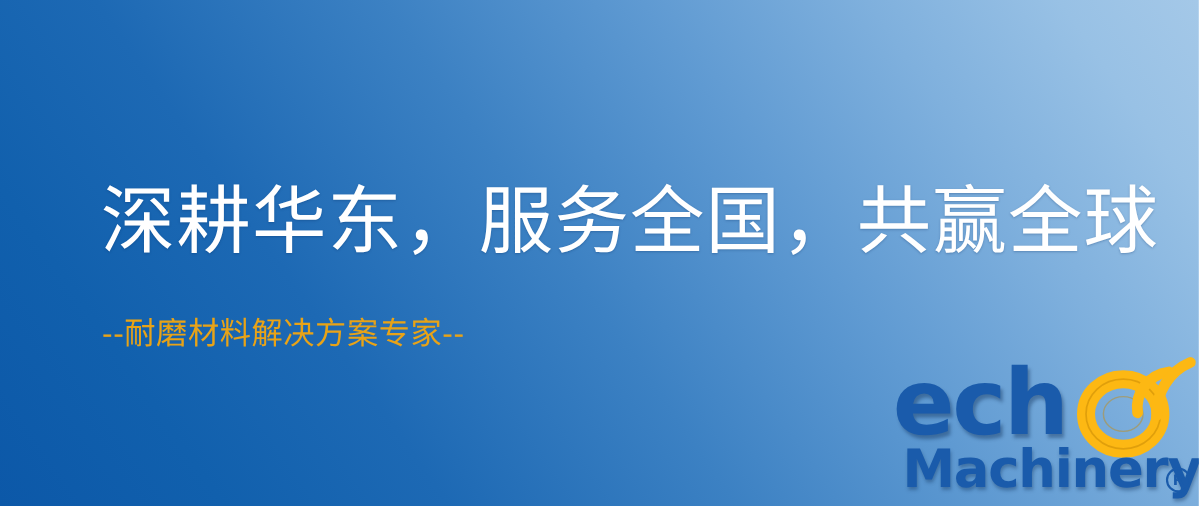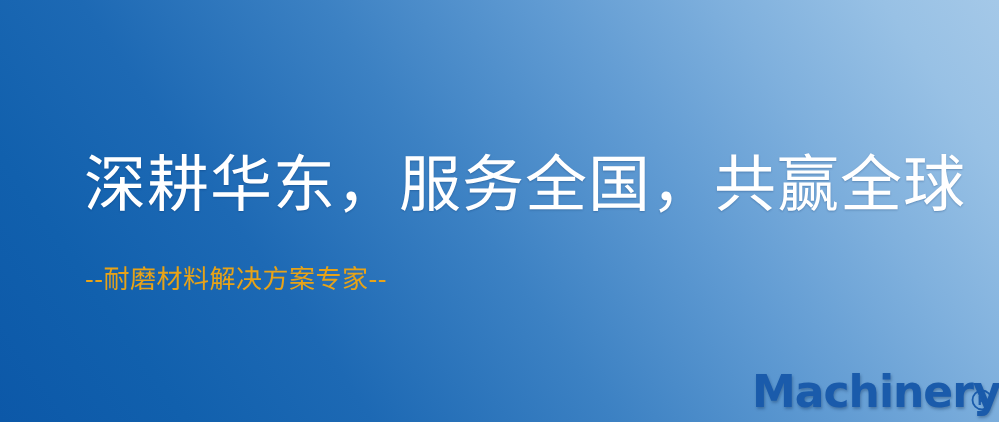--- a/index.html
+++ b/index.html
@@ -138,20 +138,40 @@
 <body>
 
 <div class="banner">
 
   <div class="headline">深耕华东，服务全国，共赢全球</div>
 
   <div class="subtitle">--耐磨材料解决方案专家--</div>
 
   <div class="logo">
 
+    <div class="logo-wordmark">
+
+      <span class="logo-echo-text">ech</span>
+
+      <span class="logo-o">
+        <svg width="66" height="62" viewBox="0 0 66 62" aria-hidden="true">
+          <ellipse cx="33" cy="31" rx="31" ry="29" fill="none" stroke="#fdb813" stroke-width="15"></ellipse>
+          <ellipse cx="33" cy="31" rx="31" ry="29" fill="none" stroke="#c98a05" stroke-width="1.4" opacity="0.55"></ellipse>
+          <ellipse cx="33" cy="31" rx="16.5" ry="14.5" fill="none" stroke="#c98a05" stroke-width="1.2" opacity="0.45"></ellipse>
+        </svg>
+      </span>
+
+      <span class="logo-arcs">
+        <svg width="68" height="58" viewBox="0 0 68 58" aria-hidden="true">
+          <path d="M 14 50 A 30 30 0 0 1 40 16" fill="none" stroke="#fdb813" stroke-width="9" stroke-linecap="round"></path>
+          <path d="M 30 52 A 46 46 0 0 1 58 8" fill="none" stroke="#fdb813" stroke-width="9" stroke-linecap="round"></path>
+        </svg>
+      </span>
+
+    </div>
 
     <span class="logo-machinery">Machinery</span>
 
     <span class="logo-reg">
       <svg width="24" height="24" viewBox="0 0 24 24" aria-hidden="true">
         <circle cx="12" cy="12" r="9.5" fill="none" stroke="#1a5bab" stroke-width="1.8"></circle>
         <text x="12" y="16.5" text-anchor="middle" font-family="DejaVu Sans, sans-serif" font-size="12" font-weight="bold" fill="#1a5bab">R</text>
       </svg>
     </span>
 

